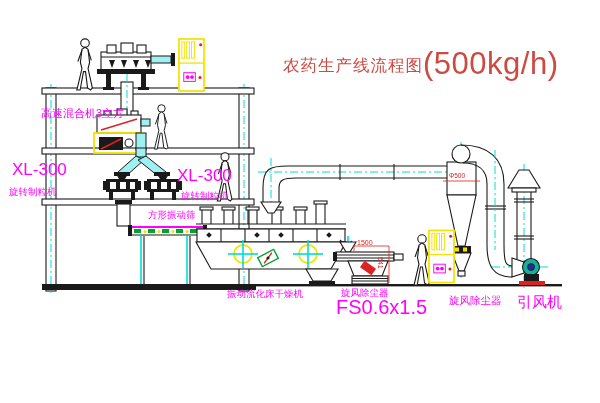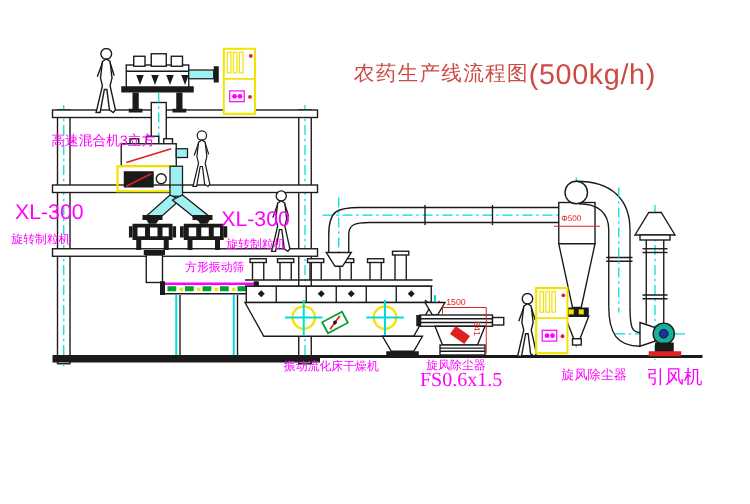--- a/index.html
+++ b/index.html
@@ -4,21 +4,21 @@
 <style>
   html,body{margin:0;padding:0;background:#fff;}
   #stage{position:relative;width:600px;height:403px;background:#ffffff;overflow:hidden;
          font-family:"Liberation Sans",sans-serif;}
   #stage svg{position:absolute;left:0;top:0;}
   .lbl{position:absolute;color:var(--label-magenta,#ff00ff);white-space:nowrap;line-height:1;
        font-family:"Liberation Sans",sans-serif;}
   .dim{position:absolute;color:var(--dim-red,#dd2222);white-space:nowrap;line-height:1;}
   #title{position:absolute;left:283px;top:46px;color:var(--title-red,#cd4a43);white-space:nowrap;}
   #title .t1{font-size:16.5px;letter-spacing:1px;vertical-align:3px;}
-  #title .t2{font-size:23px;letter-spacing:0.5px;}
+  #title .t2{font-size:31px;letter-spacing:0.5px;}
   .ln{stroke:#1a1a1a;fill:none;stroke-width:1.1;}
   .lnw{stroke:#1a1a1a;fill:#ffffff;stroke-width:1.1;}
   .blk{fill:#1a1a1a;stroke:none;}
   .cy{stroke:var(--centerline-cyan,#00dcdc);fill:none;stroke-width:1;stroke-dasharray:8 3 2 3;}
   .cys{stroke:var(--centerline-cyan,#00dcdc);fill:none;stroke-width:1.6;}
   .cyf{fill:#9ff0f2;stroke:#1a1a1a;stroke-width:1;}
   .yel{stroke:var(--highlight-yellow,#f2e300);fill:none;stroke-width:1.8;}
   .red{stroke:var(--dim-red,#dd2222);fill:none;stroke-width:1.4;}
   .redt{stroke:var(--dim-red,#dd2222);fill:none;stroke-width:0.8;}
   .grn{stroke:var(--conveyor-green,#00a32e);fill:none;stroke-width:1.4;}
@@ -308,20 +308,20 @@
 </div>
 
 <span class="lbl" style="left:41px;top:108px;font-size:11px;">高速混合机3立方</span>
 <span class="lbl" style="left:12px;top:161px;font-size:17px;">XL-300</span>
 <span class="lbl" style="left:9px;top:187px;font-size:9.5px;">旋转制粒机</span>
 <span class="lbl" style="left:177px;top:167px;font-size:17px;">XL-300</span>
 <span class="lbl" style="left:181px;top:191px;font-size:9.5px;">旋转制粒机</span>
 <span class="lbl" style="left:148px;top:210px;font-size:9.5px;">方形振动筛</span>
 <span class="lbl" style="left:227px;top:289px;font-size:9.5px;">振动流化床干燥机</span>
 <span class="lbl" style="left:341px;top:288px;font-size:9.5px;">旋风除尘器</span>
-<span class="lbl" style="left:336px;top:297px;font-size:16px;font-family:Liberation Serif, serif;">FS0.6x1.5</span>
+<span class="lbl" style="left:336px;top:297px;font-size:20px;">FS0.6x1.5</span>
 <span class="lbl" style="left:449px;top:295px;font-size:10.5px;">旋风除尘器</span>
 <span class="lbl" style="left:517px;top:294px;font-size:15px;">引风机</span>
 
 <span class="dim" style="left:357px;top:239px;font-size:7px;">1500</span>
 <span class="dim" style="left:384px;top:257px;font-size:7px;transform:rotate(90deg);transform-origin:left top;">541</span>
 <span class="dim" style="left:449px;top:173px;font-size:6.5px;">Φ500</span>
 </div>
 
 </body></html>

